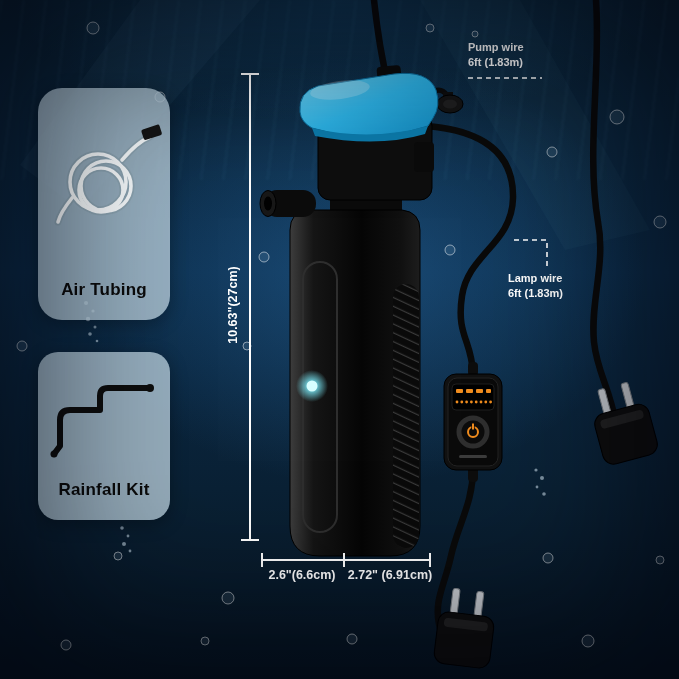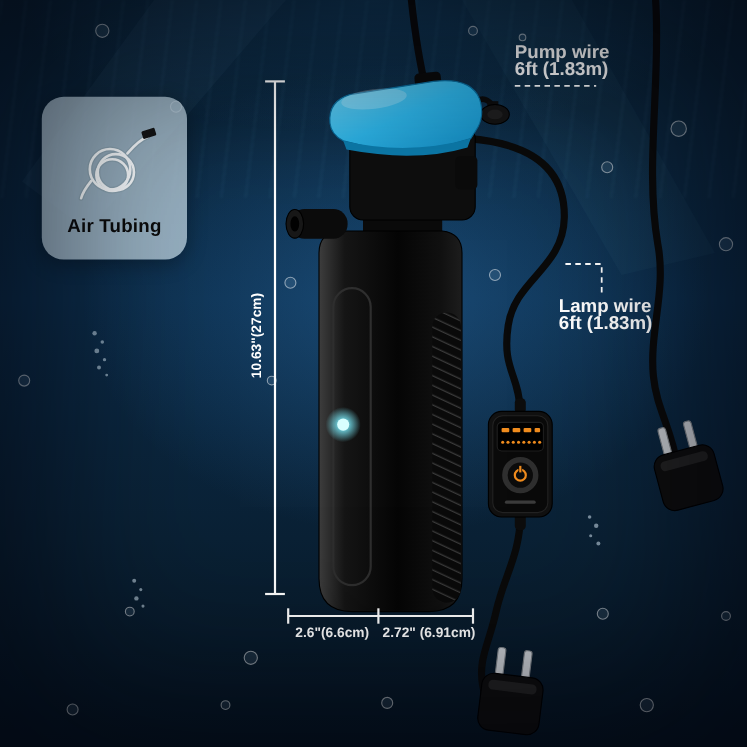--- a/index.html
+++ b/index.html
@@ -19,25 +19,25 @@
   }
   .art { position:absolute; left:0; top:0; }
   .vignette { position:absolute; inset:0; box-shadow: inset 0 0 140px 50px rgba(0,0,10,0.55); pointer-events:none; }
 
   .card {
     position:absolute; width:132px; border-radius:20px;
     background:rgba(183,205,219,0.80);
     box-shadow:0 4px 18px rgba(0,0,0,0.30);
     display:flex; flex-direction:column; align-items:center; justify-content:space-between;
   }
-  .card.air  { left:38px; top:88px;  height:148px; padding:12px 0 20px; }
+  .card.air  { left:38px; top:88px;  height:232px; padding:12px 0 20px;border-radius:24px; }
   .card.rain { left:38px; top:352px; height:168px; padding:16px 0 20px; }
   .card .label { text-align:center; font-weight:bold; font-size:17px; color:#0b0b0b; letter-spacing:.2px; }
 
-  .callout { position:absolute; color:#fff; font-weight:bold; font-size:17px; line-height:15px; }
+  .callout { position:absolute; color:#fff; font-weight:bold; font-size:11px; line-height:15px; }
   .dim { position:absolute; color:#fff; font-weight:bold; font-size:12.5px; text-align:center; white-space:nowrap; }
   .dim.vertical { transform:rotate(-90deg); }
 </style>
 </head>
 <body>
 
 <div class="stage">
   <div class="caustics"></div>
 
   <svg class="art" width="679" height="679" viewBox="0 0 679 679">
@@ -220,20 +220,28 @@
             <circle cx="63" cy="90" r="22"></circle>
           <path d="M84,60 C96,46 104,40 112,37"></path>
           <path d="M34,98 C26,108 22,114 20,122"></path>
         </g>
       </g>
       <rect x="104" y="27" width="19" height="11" rx="2" fill="#141414" transform="rotate(-18 113 32)"></rect>
     </svg>
     <div class="label">Air Tubing</div>
   </div>
 
+  <div class="card rain">
+    <svg width="132" height="96" viewBox="0 0 132 96">
+      <path d="M16,86 L22,78 L22,52 Q22,42 32,42 L62,42 L62,28 Q62,20 70,20 L112,20" fill="none" stroke="#0d0d0d" stroke-width="6" stroke-linecap="round" stroke-linejoin="round"></path>
+      <circle cx="112" cy="20" r="4" fill="#0d0d0d"></circle>
+      <circle cx="16" cy="86" r="3.5" fill="#0d0d0d"></circle>
+    </svg>
+    <div class="label">Rainfall Kit</div>
+  </div>
 
   <div class="callout" style="left:468px; top:40px;">
     <div>Pump wire</div>
     <div>6ft (1.83m)</div>
   </div>
   <div class="callout" style="left:508px; top:271px;">
     <div>Lamp wire</div>
     <div>6ft (1.83m)</div>
   </div>
 

